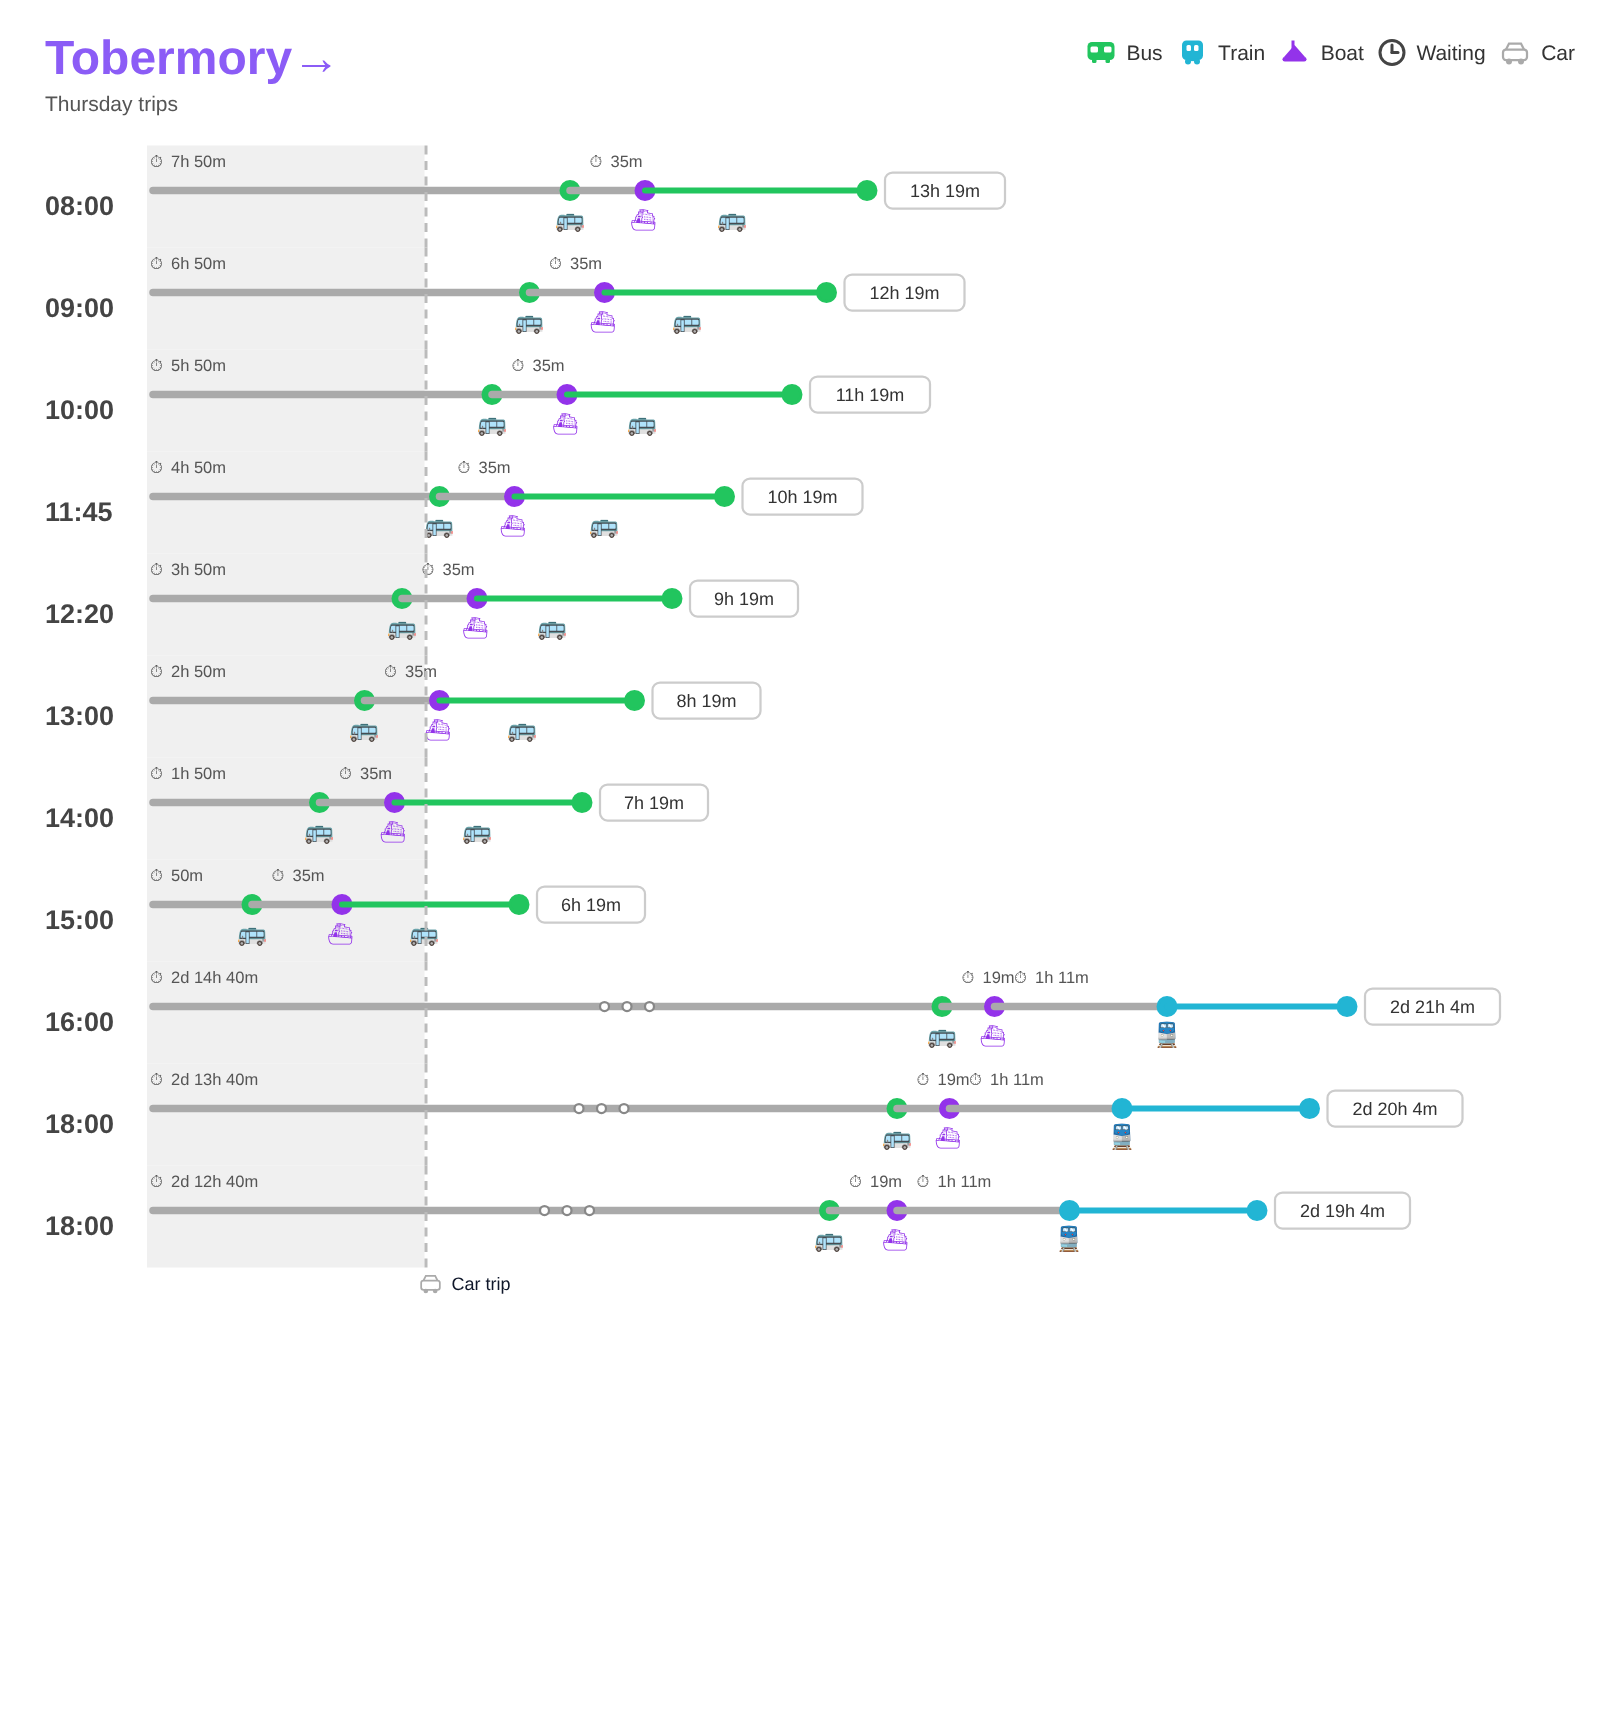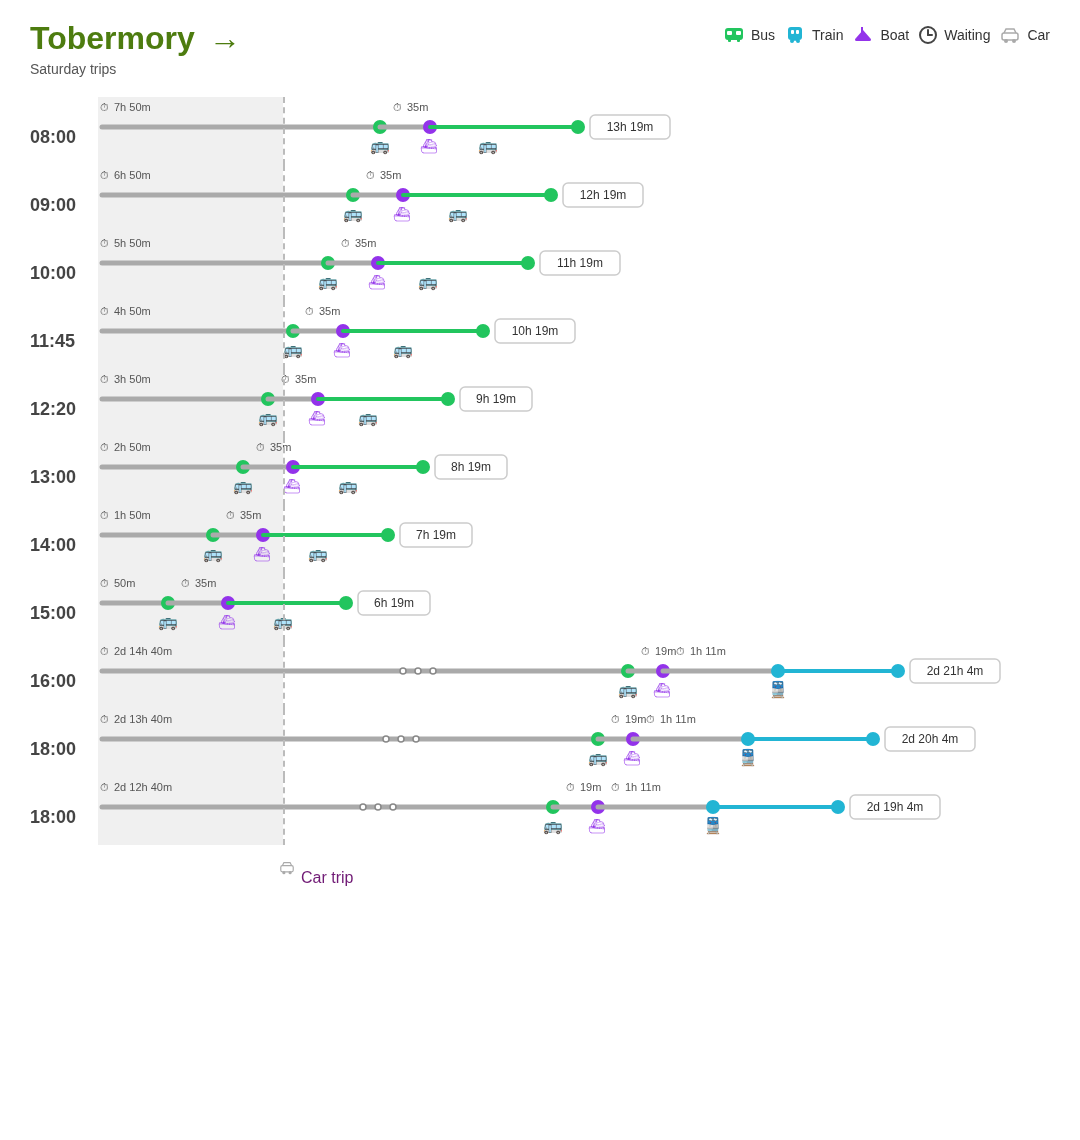--- a/index.html
+++ b/index.html
@@ -7,24 +7,23 @@
       background: #fff;
       font-family: -apple-system, BlinkMacSystemFont, 'Segoe UI', Arial, sans-serif;
       width: 1080px;
       min-height: 1140px;
       padding: 20px 30px;
     }
 
     .header-title {
       font-size: 32px;
       font-weight: 700;
-      color: #4d7c0f;
+      color: #8b5cf6;
       display: flex;
       align-items: center;
-      gap: 14px;
     }
     .header-subtitle {
       font-size: 14px;
       color: #555;
       margin-top: 4px;
     }
     .legend {
       display: flex;
       align-items: center;
       gap: 9px;
@@ -82,21 +81,21 @@
   </style>
 </head>
 <body>
 
 <div class="header-row">
   <div>
     <div class="header-title">
       <span>Tobermory</span>
       <span>→</span>
     </div>
-    <div class="header-subtitle">Saturday trips</div>
+    <div class="header-subtitle">Thursday trips</div>
   </div>
   <div class="legend">
     <div class="legend-item">
 
       <svg width="22" height="22" viewBox="0 0 22 22">
           <rect x="2" y="4" width="18" height="12" rx="3" fill="#22c55e"></rect>
           <rect x="5" y="14" width="3" height="4" rx="1" fill="#22c55e"></rect>
           <rect x="14" y="14" width="3" height="4" rx="1" fill="#22c55e"></rect>
           <rect x="4" y="7" width="5" height="4" rx="1" fill="white"></rect>
           <rect x="13" y="7" width="5" height="4" rx="1" fill="white"></rect>
@@ -469,16 +468,16 @@
   </div>
 
   <div style="position:relative; height:28px; margin-top:4px;">
     <div style="position:absolute; left:248px; display:flex; align-items:center; gap:5px;">
       <svg width="18" height="14" viewBox="0 0 22 18">
         <rect x="3" y="6" width="16" height="8" rx="2" fill="none" stroke="#aaa" stroke-width="1.5"></rect>
         <path d="M5 6 L7 2 L15 2 L17 6" fill="none" stroke="#aaa" stroke-width="1.5"></path>
         <circle cx="7" cy="15" r="2" fill="#aaa"></circle>
         <circle cx="15" cy="15" r="2" fill="#aaa"></circle>
       </svg>
-      <span style="font-size:16px; color:#701a75;margin-top:20px;">Car trip</span>
+      <span style="font-size:12px; color:#0f172a;">Car trip</span>
     </div>
   </div>
 </div>
 
 </body></html>

